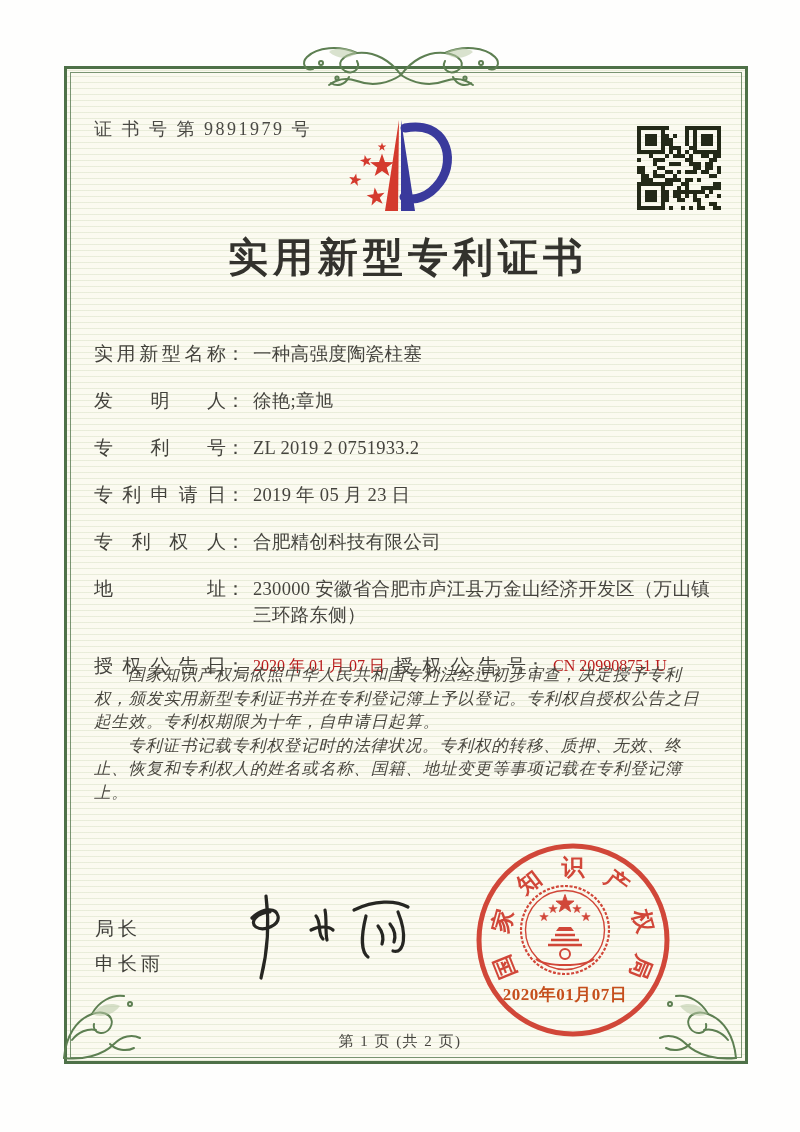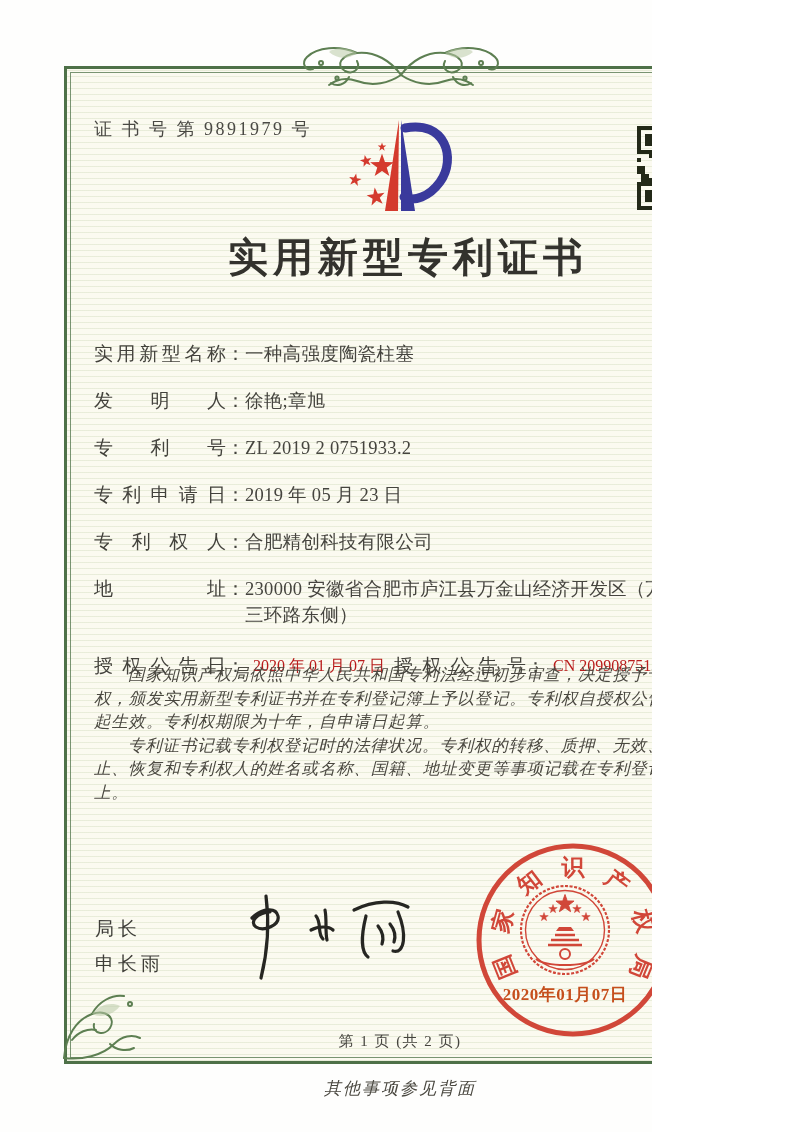--- a/index.html
+++ b/index.html
@@ -1,18 +1,18 @@
 <!DOCTYPE html>
 <html><head>
 <meta charset="utf-8">
 <style>
   * { margin:0; padding:0; box-sizing:border-box; }
   html,body { width:800px; height:1132px; }
   body { background:#ffffff; font-family:"Liberation Serif","DejaVu Serif",serif; color:#403f3a; }
-  .sheet { position:relative; width:652px; height:1132px; background:#fefefd; overflow:hidden; }
+  .sheet { position:relative; width:800px; height:1132px; background:#fefefd; overflow:hidden; }
 
   
   .frame {
     position:absolute; left:64px; top:66px; width:684px; height:998px;
     border:3px solid #4e7148;
     background:
       repeating-linear-gradient(0deg, rgba(158,183,128,0.20) 0px, rgba(158,183,128,0.20) 1px, rgba(255,255,255,0) 1px, rgba(255,255,255,0) 6px),
       #fbfaf0;
   }
   .frame-inner {
@@ -31,21 +31,21 @@
     position:absolute; left:8px; top:230px; width:800px; text-align:center;
     font-size:40px; font-weight:600; letter-spacing:5px; color:#33322d;
   }
 
   
   .fields { position:absolute; left:94px; top:341px; width:620px; }
   .field-row { margin-bottom:21px; font-size:19px; line-height:26px; display:flex; }
   .field-row.tight { margin-bottom:0; }
   .flabel { display:inline-block; width:132px; text-align:justify; text-align-last:justify; color:#43423c; flex:0 0 132px; }
   .fcolon { display:inline-block; color:#43423c; }
-  .fvalue { display:inline-block; width:468px; font-size:18.5px; color:#45443e; letter-spacing:0.3px; }
+  .fvalue { display:inline-block; margin-left:8px; width:468px; font-size:18.5px; color:#45443e; letter-spacing:0.3px; }
   .grant-row { display:flex; font-size:19px; line-height:26px; margin-top:25px; }
   .grant-left { display:flex; width:300px; flex:0 0 300px; }
   .grant-right { display:flex; }
   .gvalue { margin-left:8px; font-size:16px; color:#b91c1c; }
 
   
   .body-text {
     position:absolute; left:94px; top:663px; width:618px;
     font-size:16.5px; line-height:23.5px; font-style:italic;
     letter-spacing:0.8px; color:#4a4840;
@@ -457,15 +457,14 @@
         <span class="seal-char" style="left: 52.7628px; top: 38.9304px; transform: translate(-50%, -50%) rotate(-37.3deg);">知</span>
         <span class="seal-char" style="left: 97px; top: 24px; transform: translate(-50%, -50%) rotate(0deg);">识</span>
         <span class="seal-char" style="left: 141.237px; top: 38.9304px; transform: translate(-50%, -50%) rotate(37.3deg);">产</span>
         <span class="seal-char" style="left: 167.413px; top: 77.7373px; transform: translate(-50%, -50%) rotate(74.7deg);">权</span>
         <span class="seal-char" style="left: 164.684px; top: 124.346px; transform: translate(-50%, -50%) rotate(112deg);">局</span>
       </div>
     <div class="seal-date">2020年01月07日</div>
   </div>
 
   <div class="footer-page">第 1 页 (共 2 页)</div>
-  <div class="back-note">其他事项参见背面</div>
 
 </div>
 
 </body></html>

